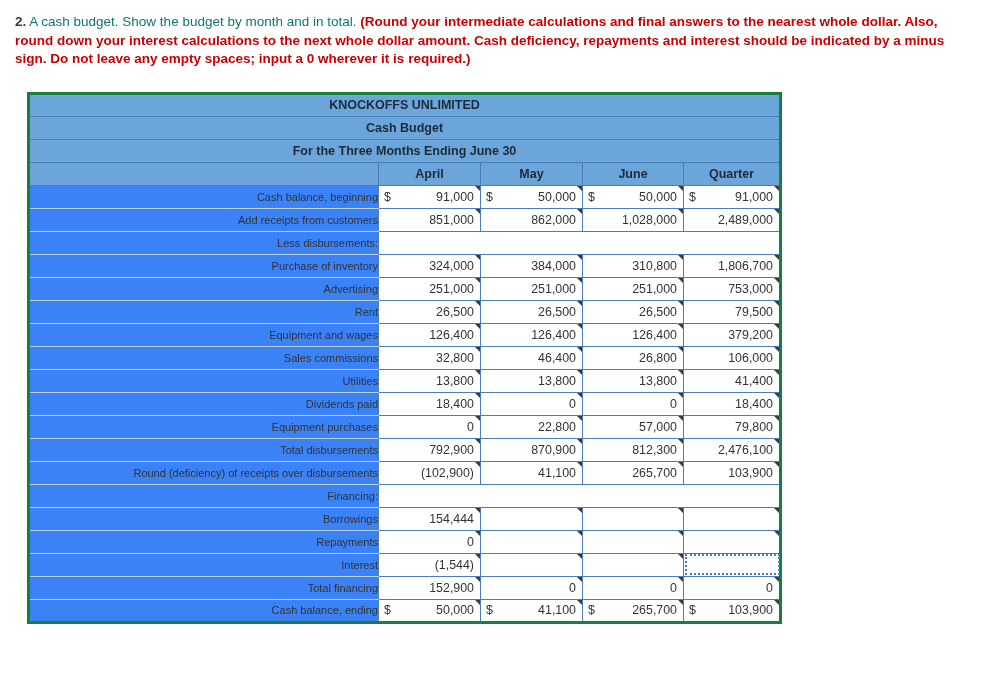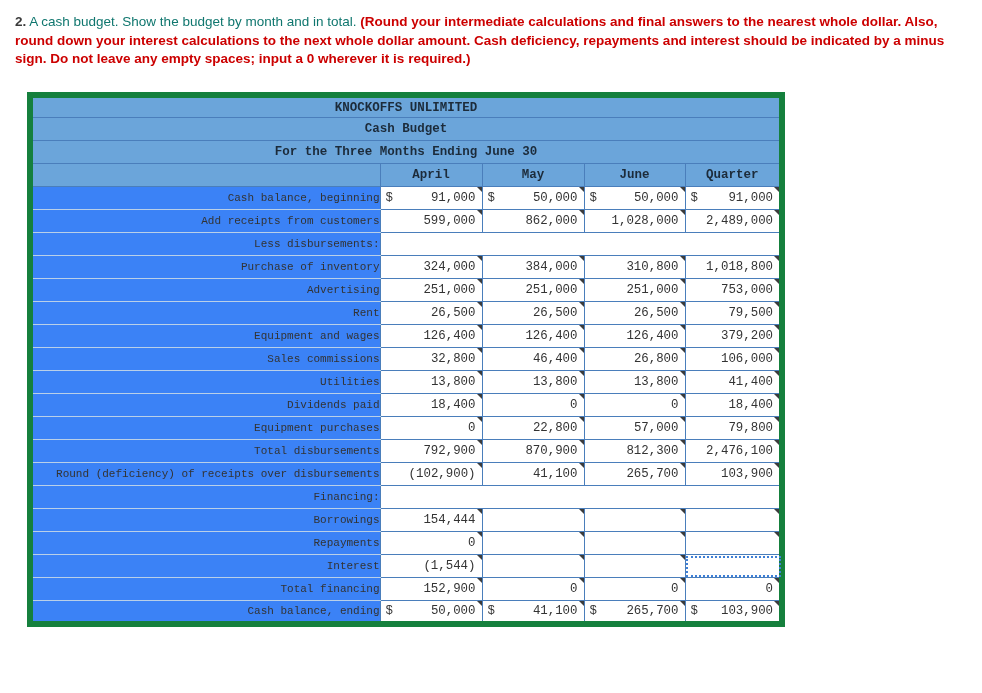--- a/index.html
+++ b/index.html
@@ -18,22 +18,21 @@
   }
   .instructions .num { font-weight: bold; color: #3a3a3a; }
   .instructions .black-text { color: #0f766e; }
   .instructions .red-text { font-weight: bold; color: #cc0000; }
 
   table.budget {
     border-collapse: collapse;
     table-layout: fixed;
     width: 752px;
     margin: 23px 0 16px 27px;
-    border: 6px solid #15803d;
-    font-family: Liberation Mono, monospace;
+    border: 3px solid #15803d;
   }
   .budget th, .budget td { height: 23px; padding: 0; overflow: hidden; white-space: nowrap; }
   .budget thead th {
     background: #6ba5da;
     border: 1px solid #4a7ebb;
     font-size: 12.5px;
     font-weight: bold;
     color: #1c2b3a;
     text-align: center;
   }
@@ -115,38 +114,38 @@
     <tbody id="budget-body">
         <tr>
           <td class="lbl">Cash balance, beginning</td>
           <td class="cell"><span class="dollar">$</span><span class="val">91,000</span><span class="marker"></span></td>
           <td class="cell"><span class="dollar">$</span><span class="val">50,000</span><span class="marker"></span></td>
           <td class="cell"><span class="dollar">$</span><span class="val">50,000</span><span class="marker"></span></td>
           <td class="cell"><span class="dollar">$</span><span class="val">91,000</span><span class="marker"></span></td>
         </tr>
         <tr>
           <td class="lbl">Add receipts from customers</td>
-          <td class="cell"><span class="val">599,000</span><span class="marker"></span></td>
+          <td class="cell"><span class="val">851,000</span><span class="marker"></span></td>
           <td class="cell"><span class="val">862,000</span><span class="marker"></span></td>
           <td class="cell"><span class="val">1,028,000</span><span class="marker"></span></td>
           <td class="cell"><span class="val">2,489,000</span><span class="marker"></span></td>
         </tr>
         <tr>
           <td class="lbl">Less disbursements:</td>
           <td class="none"></td>
           <td class="none"></td>
           <td class="none"></td>
           <td class="none"></td>
         </tr>
         <tr>
           <td class="lbl indent">Purchase of inventory</td>
           <td class="cell"><span class="val">324,000</span><span class="marker"></span></td>
           <td class="cell"><span class="val">384,000</span><span class="marker"></span></td>
           <td class="cell"><span class="val">310,800</span><span class="marker"></span></td>
-          <td class="cell"><span class="val">1,018,800</span><span class="marker"></span></td>
+          <td class="cell"><span class="val">1,806,700</span><span class="marker"></span></td>
         </tr>
         <tr>
           <td class="lbl indent">Advertising</td>
           <td class="cell"><span class="val">251,000</span><span class="marker"></span></td>
           <td class="cell"><span class="val">251,000</span><span class="marker"></span></td>
           <td class="cell"><span class="val">251,000</span><span class="marker"></span></td>
           <td class="cell"><span class="val">753,000</span><span class="marker"></span></td>
         </tr>
         <tr>
           <td class="lbl indent">Rent</td>

